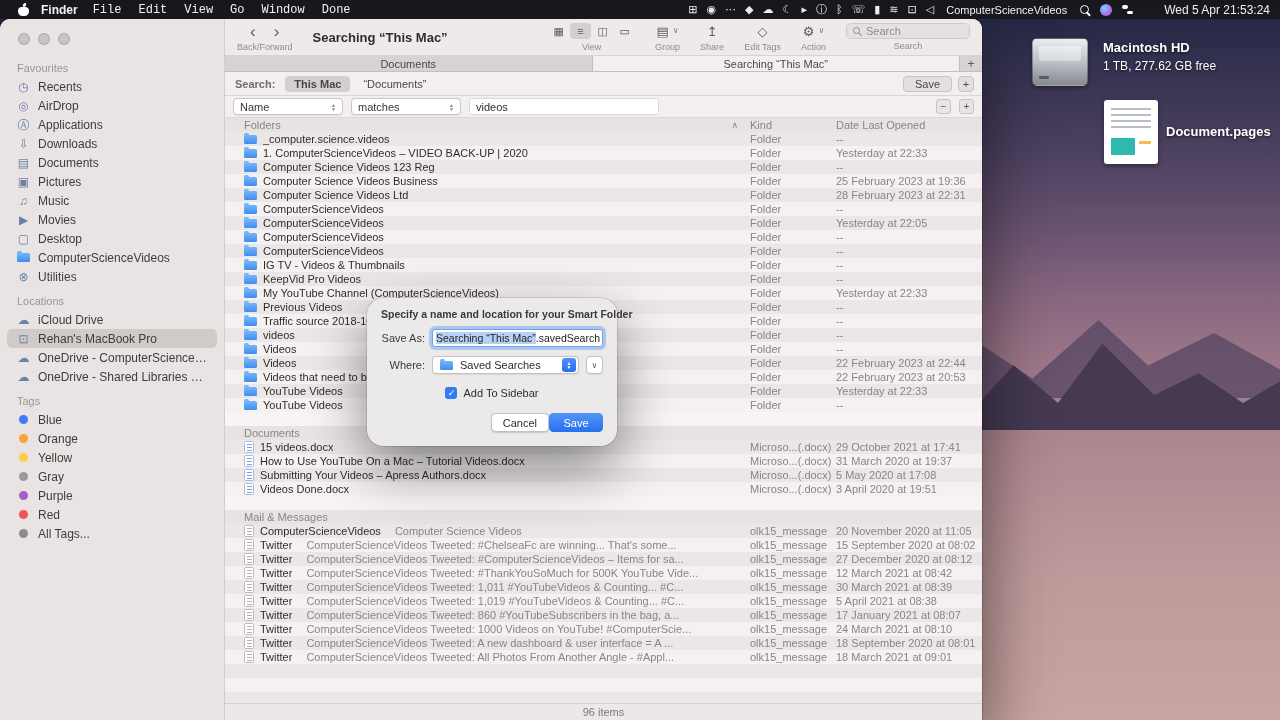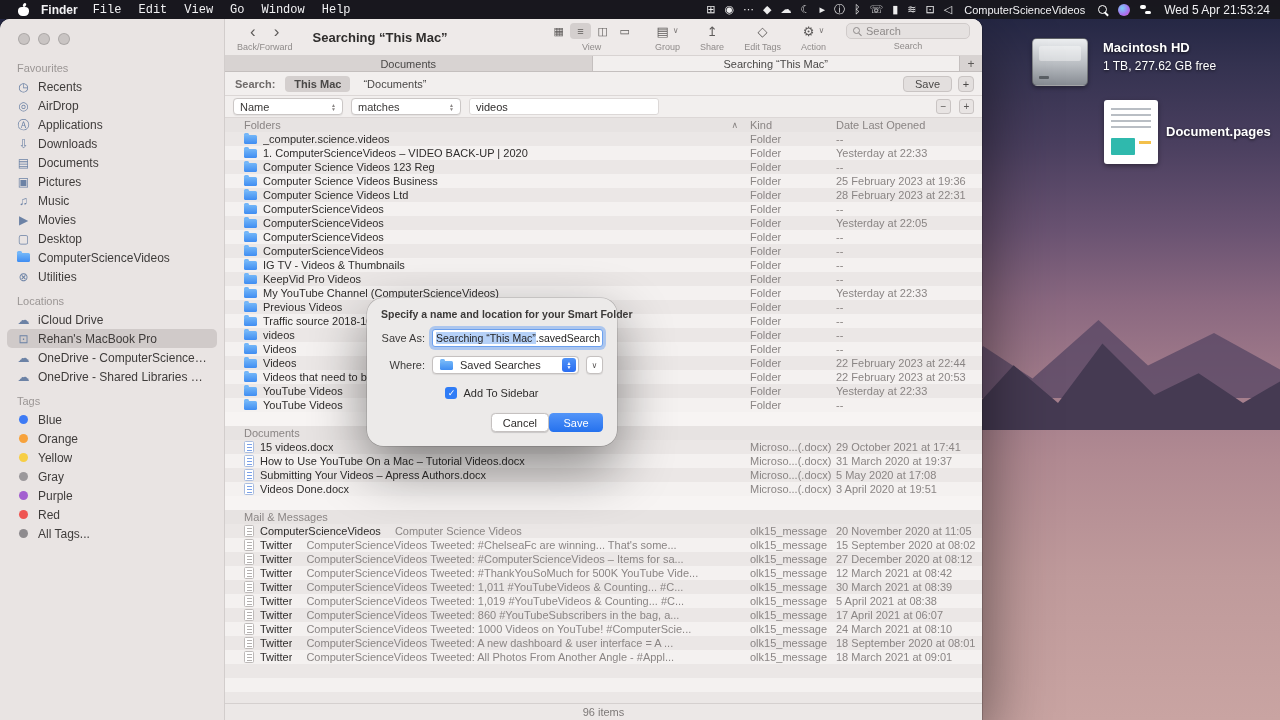--- a/index.html
+++ b/index.html
@@ -20,21 +20,21 @@
     color:#f1f1f3; display:flex; align-items:center; padding:0 10px; font-size:12px; z-index:40; }
   .apple-logo { width:11px; height:14px; position:relative; margin:0 12px 0 8px; flex:none; }
   .apple-logo::before { content:''; position:absolute; left:0; top:4px; width:11px; height:9px; background:#fff; border-radius:4px 4px 4.5px 4.5px; }
   .apple-logo::after { content:''; position:absolute; left:4.5px; top:0; width:3px; height:4px; background:#fff; border-radius:60% 40% 60% 40%; transform:rotate(25deg); }
   .menu-item { margin-right:17px; white-space:nowrap; }
   .menu-item.app-name { font-weight:bold; margin-right:15px; }
   .menus { display:flex;font-family:Liberation Mono, monospace; }
   .mb-right { margin-left:auto; display:flex; align-items:center; gap:10px; }
   .status-icon { font-size:11px; line-height:1; color:rgba(255,255,255,.92); display:inline-flex; align-items:center; justify-content:center; }
   .mb-text { font-size:11px; margin:0 2px; white-space:nowrap; }
-  .mb-clock { font-size:12px; margin-left:2px; white-space:nowrap; }
+  .mb-clock { font-size:12px; margin-left:20px; white-space:nowrap; }
   .siri { width:12px; height:12px; border-radius:50%; background:radial-gradient(circle at 35% 35%,#7ad0f5,#a96ff0 60%,#e05f9a); }
   .spotlight { width:12px; height:12px; position:relative; }
   .spotlight::before { content:''; position:absolute; left:1px; top:1px; width:7px; height:7px; border:1.5px solid #fff; border-radius:50%; }
   .spotlight::after { content:''; position:absolute; right:0; bottom:1px; width:5px; height:1.5px; background:#fff; transform:rotate(45deg); }
   .control-center { width:13px; height:13px; position:relative; }
   .control-center::before { content:''; position:absolute; top:2px; left:1px; width:6px; height:3.5px; border-radius:2px; background:#fff; }
   .control-center::after { content:''; position:absolute; bottom:2px; right:1px; width:6px; height:3.5px; border-radius:2px; background:#fff; }
 
   
   .d-item { position:absolute; display:flex; color:#fff; z-index:5; }
@@ -190,21 +190,21 @@
 
   <div class="menubar">
     <span class="apple-logo"></span>
     <span class="menu-item app-name">Finder</span>
     <span class="menus">
         <span class="menu-item">File</span>
         <span class="menu-item">Edit</span>
         <span class="menu-item">View</span>
         <span class="menu-item">Go</span>
         <span class="menu-item">Window</span>
-        <span class="menu-item">Help</span>
+        <span class="menu-item">Done</span>
       </span>
     <span class="mb-right">
       <span class="mb-right" style="gap:9px">
           <span class="status-icon">⊞</span>
           <span class="status-icon">◉</span>
           <span class="status-icon">⋯</span>
           <span class="status-icon">◆</span>
           <span class="status-icon">☁</span>
           <span class="status-icon">☾</span>
           <span class="status-icon">▸</span>
@@ -701,21 +701,21 @@
             <div class="cell-kind">olk15_message</div>
             <div class="cell-date">5 April 2021 at 08:38</div>
           </div>
           <div class="list-row even">
             <div class="cell-name">
               <span class="icon-message"></span>
               <span class="row-name">Twitter</span>
               <span class="row-sub">ComputerScienceVideos Tweeted: 860 #YouTubeSubscribers in the bag, a...</span>
             </div>
             <div class="cell-kind">olk15_message</div>
-            <div class="cell-date">17 April 2021 at 06:07</div>
+            <div class="cell-date">17 January 2021 at 08:07</div>
           </div>
           <div class="list-row odd">
             <div class="cell-name">
               <span class="icon-message"></span>
               <span class="row-name">Twitter</span>
               <span class="row-sub">ComputerScienceVideos Tweeted: 1000 Videos on YouTube! #ComputerScie...</span>
             </div>
             <div class="cell-kind">olk15_message</div>
             <div class="cell-date">24 March 2021 at 08:10</div>
           </div>

